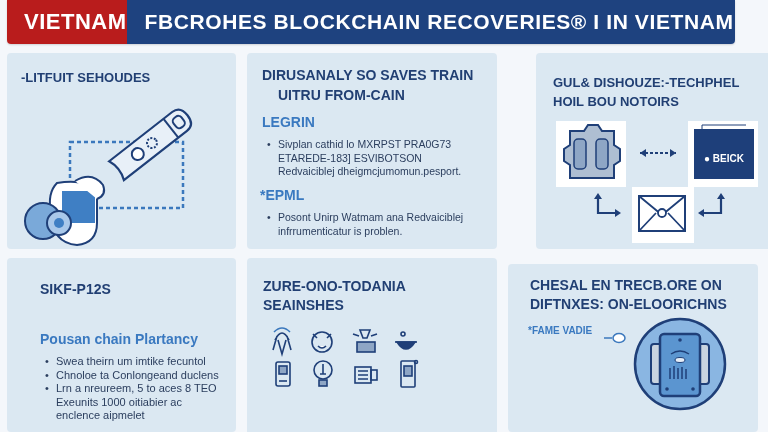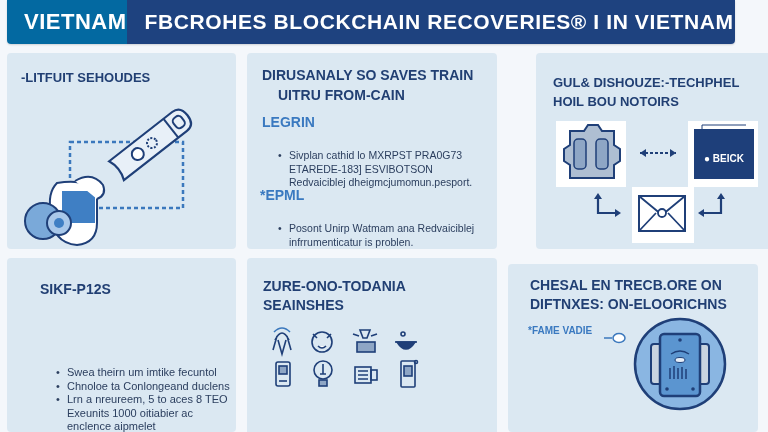--- a/index.html
+++ b/index.html
@@ -8,41 +8,41 @@
     background:#f4f7fb;
     font-family:"Liberation Sans", "DejaVu Sans", sans-serif;
     position:relative;
   }
   .header {
     position:absolute; left:7px; top:0; width:728px; height:44px;
     border-radius:0 0 4px 4px; overflow:hidden; display:flex;
     box-shadow:0 1px 2px rgba(0,0,0,0.15);
   }
   .header .tag {
-    width:140px; background:#0369a1; color:#fff;
+    width:140px; background:#b91c1c; color:#fff;
     font-weight:bold; font-size:22px; display:flex; align-items:center; padding-left:17px;
     letter-spacing:0.5px;
   }
   .header .title {
     flex:1; background:#1e427f; color:#fff; font-weight:bold; font-size:21px;
     display:flex; align-items:center; padding-left:18px; letter-spacing:0.6px;
     white-space:nowrap;
   }
   .panel {
     position:absolute; background:#dbe8f2; border-radius:4px;
   }
   .ptitle {
     position:absolute; color:#213f73; font-weight:bold; font-size:14px; line-height:19px;
     white-space:nowrap;
   }
   .sub {
     position:absolute; color:#3a79c0; font-weight:bold; font-size:15px; white-space:nowrap;
   }
   .blist {
-    position:absolute; margin:16px; padding:0; list-style:none;
+    position:absolute; margin:5px; padding:0; list-style:none;
     color:#2b3e5e; font-size:11px; line-height:14px;
   }
   .blist li { position:relative; padding-left:11px; white-space:nowrap; }
   .blist li.b::before { content:"•"; position:absolute; left:0; top:0; }
   .blist li.c { padding-left:11px; }
   .icon { position:absolute; }
 </style>
 </head>
 <body>
 
@@ -118,20 +118,21 @@
     <path d="M185,145 L185,160 L167,160" fill="none" stroke="#1f3f78" stroke-width="2.2"></path>
     <path d="M185,140 l-4,6 h8 z M162,160 l6,-4 v8 z" fill="#1f3f78"></path>
   </svg>
   <div style="position:absolute;left:158px;top:100px;width:60px;text-align:center;color:#fff;font-size:10px;font-weight:bold;">
     <span>● </span><span>BEICK</span>
   </div>
 </div>
 
 <div class="panel" style="left:7px;top:258px;width:229px;height:174px;">
   <div class="ptitle" style="left:33px;top:22px;">SIKF-P12S</div>
+  <div class="sub" style="left:33px;top:73px;font-size:14px;">Pousan chain Plartancy</div>
   <ul class="blist" style="left:33px;top:92px;font-size:11px;line-height:13.5px;">
     <li class="b">Swea theirn um imtike fecuntol</li>
     <li class="b">Chnoloe ta Conlongeand duclens</li>
     <li class="b">Lrn a nreureem, 5 to aces 8 TEO</li>
     <li class="c">Exeunits 1000 oitiabier ac</li>
     <li class="c">enclence aipmelet</li>
   </ul>
 </div>
 
 <div class="panel" style="left:247px;top:258px;width:250px;height:188px;">

